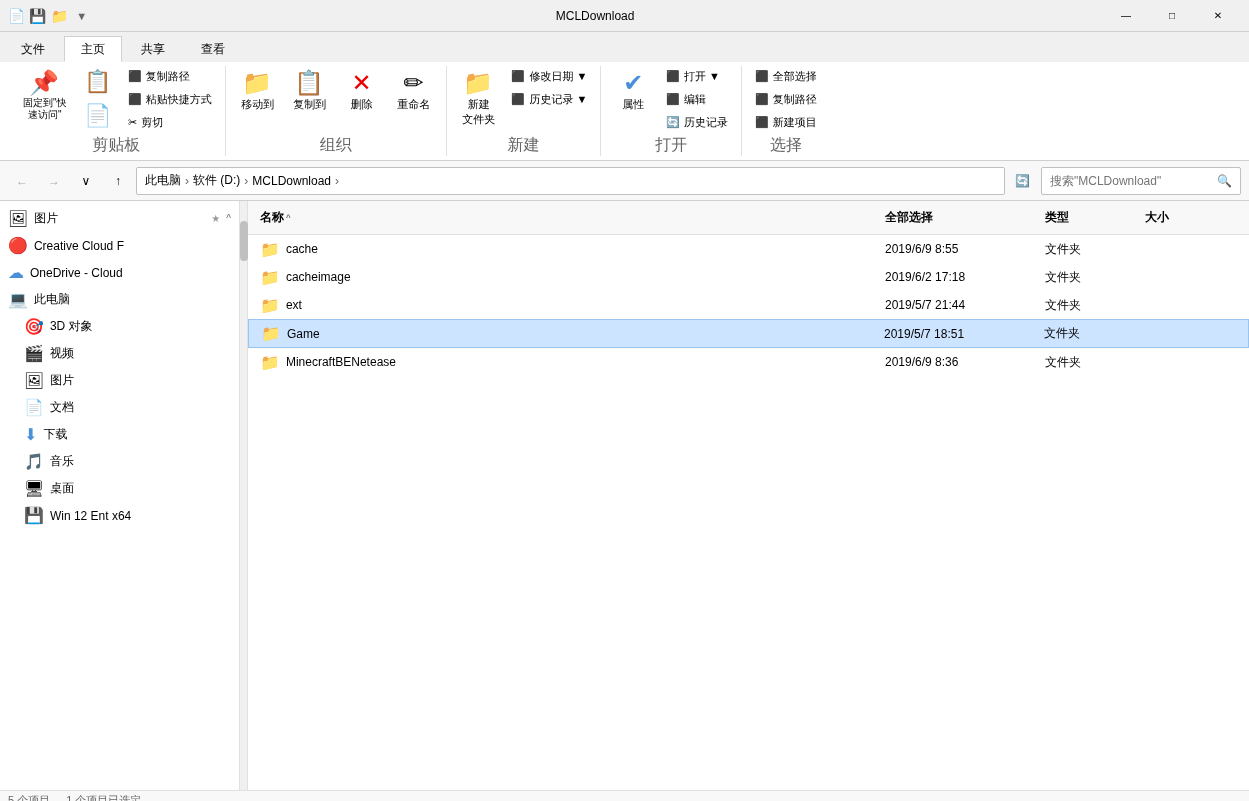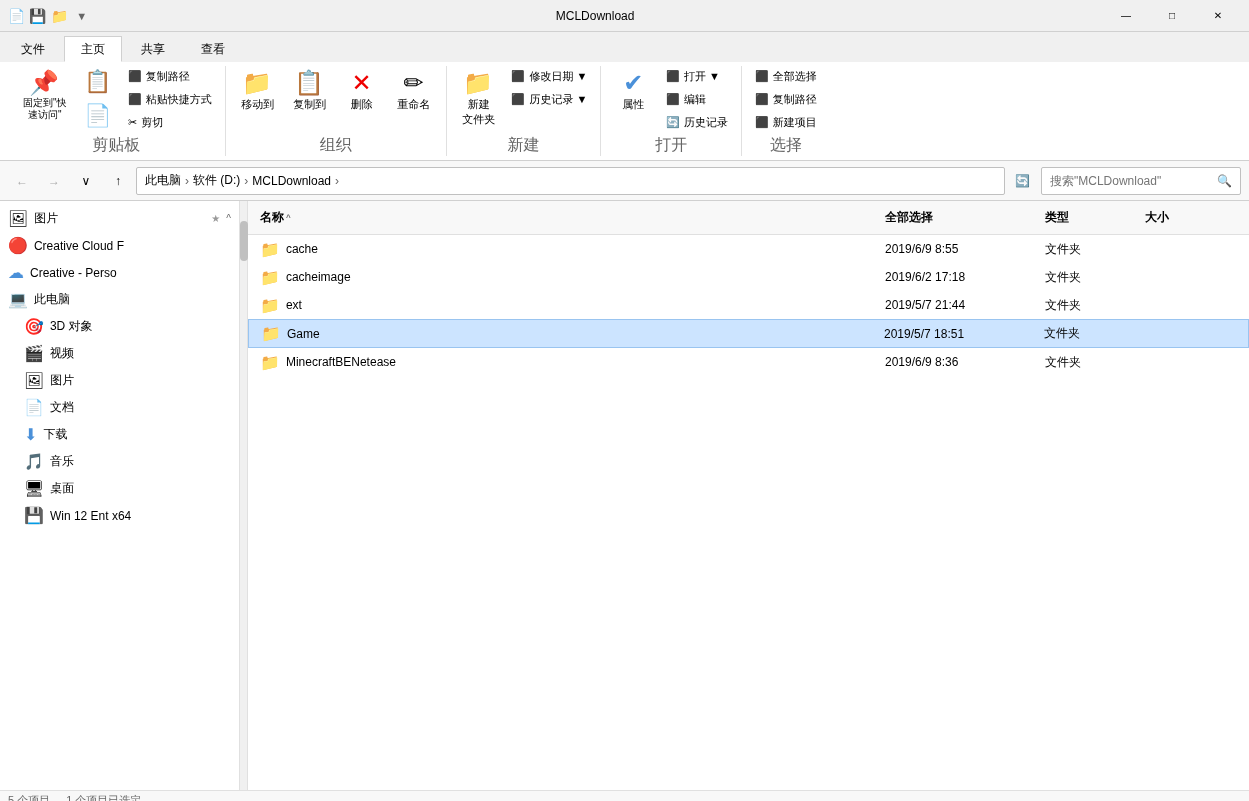--- a/index.html
+++ b/index.html
@@ -353,21 +353,21 @@
       <span class="sidebar-label">图片</span>
       <span class="sidebar-pin">★</span>
       <span style="font-size:10px; color:#666;">^</span>
     </div>
     <div class="sidebar-item">
       <span class="sidebar-icon" style="color:#e00;">🔴</span>
       <span class="sidebar-label">Creative Cloud F</span>
     </div>
     <div class="sidebar-item">
       <span class="sidebar-icon" style="color:#4a90d9;">☁</span>
-      <span class="sidebar-label">Creative - Perso</span>
+      <span class="sidebar-label">OneDrive - Cloud</span>
     </div>
     <div class="sidebar-item">
       <span class="sidebar-icon">💻</span>
       <span class="sidebar-label">此电脑</span>
     </div>
     <div class="sidebar-item" style="padding-left:24px;">
       <span class="sidebar-icon">🎯</span>
       <span class="sidebar-label">3D 对象</span>
     </div>
     <div class="sidebar-item" style="padding-left:24px;">

